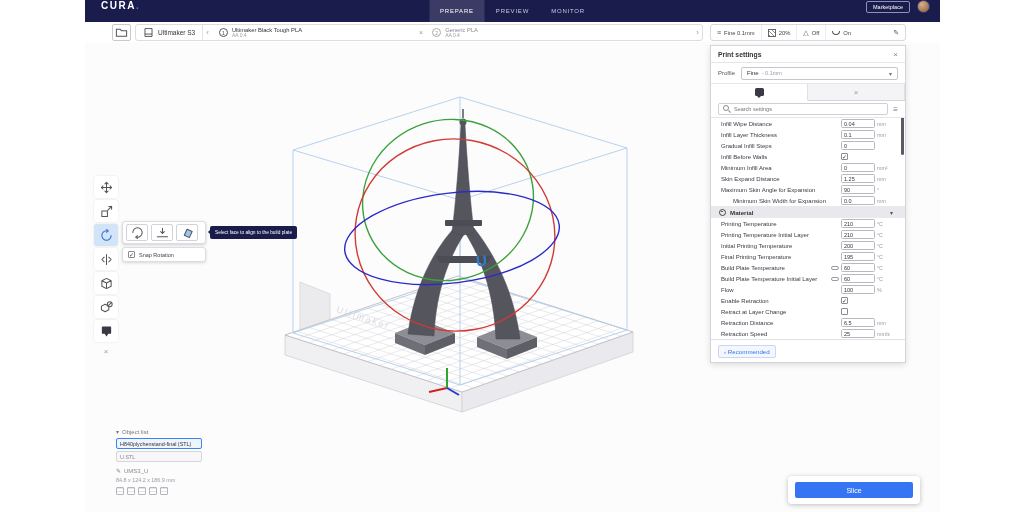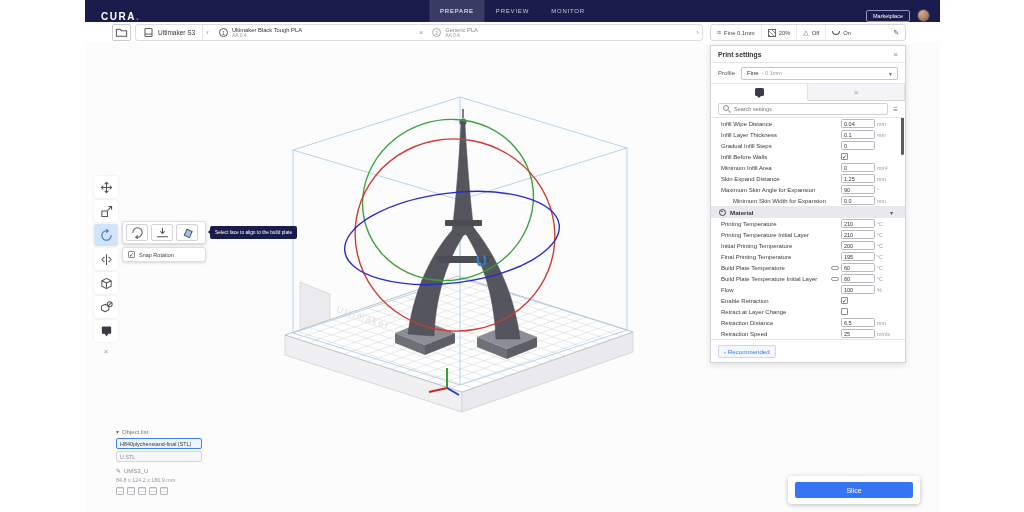--- a/index.html
+++ b/index.html
@@ -2,21 +2,21 @@
 <html><head>
 <meta charset="utf-8">
 <style>
   * { margin:0; padding:0; box-sizing:border-box; font-family:"Liberation Sans", sans-serif; }
   html,body { background:#fff; }
   .app { position:relative; width:1024px; height:512px; background:#fff; overflow:hidden; }
 
   .viewport { position:absolute; left:85px; top:42px; width:855px; height:470px; background:#fcfcfd; }
 
   
-  .hdr { position:absolute; left:85px; top:0; width:855px; height:22px; background:#1a1c4c; display:flex; align-items:flex-end; }
+  .hdr { position:absolute; left:85px; top:0; width:855px; height:22px; background:#1a1c4c; display:flex; align-items:flex-start; }
   .logo { margin-left:16px; color:#fff; font-size:10px; font-weight:bold; letter-spacing:1.5px; }
   .logo .dot { color:#4a7df2; }
   .hdr-tabs { position:absolute; left:50%; transform:translateX(-50%); height:22px; display:flex; }
   .hdr-tab { height:22px; display:flex; align-items:center; padding:0 11px; color:#c9cade; font-size:6px; letter-spacing:.8px; cursor:pointer; }
   .hdr-tab.active { background:rgba(255,255,255,.14); color:#fff; }
   .hdr-right { margin-left:auto; margin-right:10px; display:flex; align-items:center; gap:7px; }
   .mk-btn { border:1px solid #8d91bd; border-radius:2px; color:#fff; font-size:5.5px; padding:2px 6px; }
   .avatar { width:13px; height:13px; border-radius:50%; background:radial-gradient(circle at 35% 30%, #d8b088, #8a5a3c); border:1px solid #3c3e6e; }
 
   

